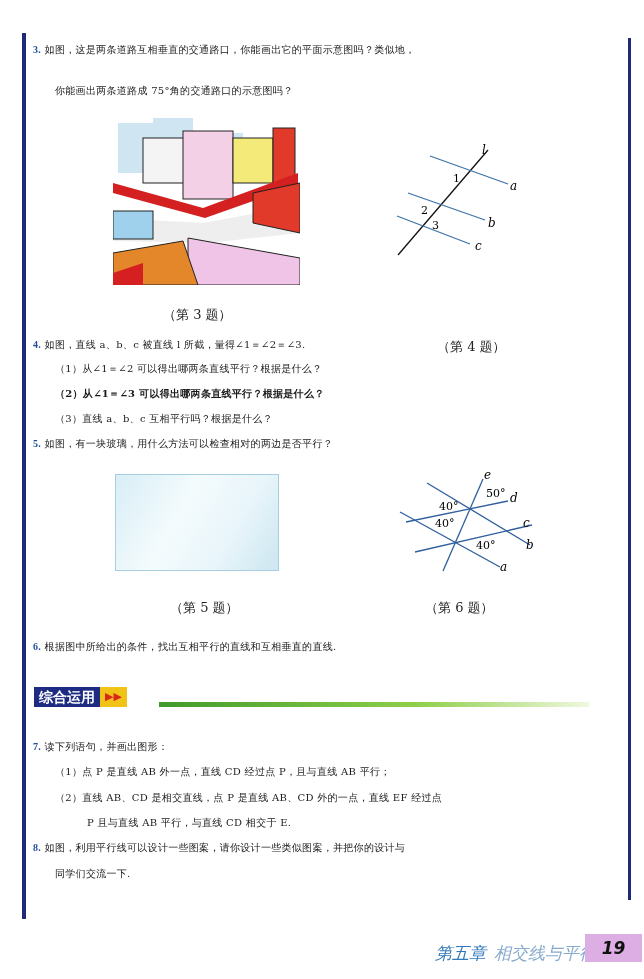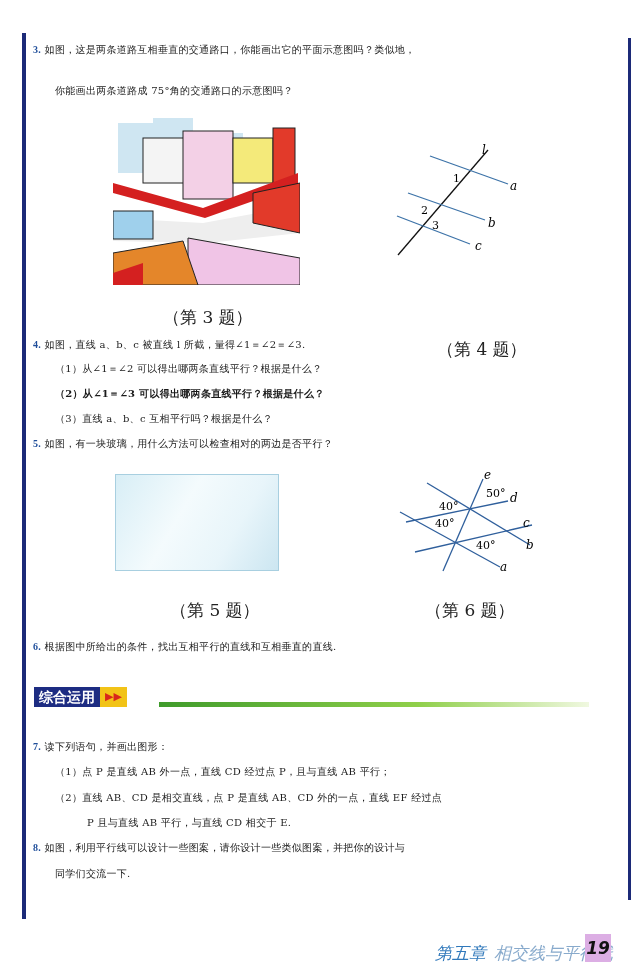--- a/index.html
+++ b/index.html
@@ -2,28 +2,28 @@
 <html><head>
 <meta charset="utf-8">
 <style>
   html,body{margin:0;padding:0;}
   body{width:644px;height:979px;background:#fff;position:relative;overflow:hidden;
        font-family:"DejaVu Serif","Liberation Serif",serif;color:#1a1a1a;}
   .bar-left{position:absolute;left:22px;top:33px;width:4px;height:886px;background:#1c2a78;}
   .bar-right{position:absolute;left:628px;top:38px;width:3px;height:862px;background:#1c2a78;}
   .line{position:absolute;font-size:10px;line-height:20px;white-space:nowrap;letter-spacing:0.3px;}
   .num{color:#1f4e9a;font-family:"Liberation Serif",serif;font-weight:bold;}
-  .cap{position:absolute;font-size:17px;color:#222;}
+  .cap{position:absolute;font-size:13px;color:#222;}
   .section{position:absolute;left:34px;top:687px;height:20px;display:flex;align-items:flex-start;}
   .sec-label{background:#1d2c82;color:#fff;font-family:"DejaVu Sans",sans-serif;font-size:14px;font-weight:bold;padding:0 5px;height:20px;line-height:20px;}
   .sec-arrows{background:#f2c317;color:#d8261b;font-size:11px;height:20px;line-height:20px;padding:0 5px;}
   .sec-rule{position:absolute;left:159px;top:702px;width:430px;height:5px;background:linear-gradient(90deg,#3f9b2b,#8fcf4a 60%,#f0f8e0);}
   .footer{position:absolute;top:942px;left:435px;font-family:"DejaVu Sans",sans-serif;font-size:17px;color:#2f78bb;font-style:italic;}
   .footer .sub{color:#88aacc;margin-left:8px;}
-  .pageno{position:absolute;left:585px;top:934px;width:26px;height:28px;background:#dcaee4;color:#111;font-family:"DejaVu Sans",sans-serif;font-weight:bold;font-style:italic;font-size:17px;text-align:center;line-height:28px;}
+  .pageno{position:absolute;left:585px;top:934px;width:57px;height:28px;background:#dcaee4;color:#111;font-family:"DejaVu Sans",sans-serif;font-weight:bold;font-style:italic;font-size:17px;text-align:center;line-height:28px;}
 </style>
 </head>
 <body>
 
 <div class="bar-left"></div>
 <div class="bar-right"></div>
 
 <div class="line" style="left:33px;top:40px;"><span class="num">3.</span> <span>如图，这是两条道路互相垂直的交通路口，你能画出它的平面示意图吗？类似地，</span></div>
 <div class="line" style="left:55px;top:81px;">你能画出两条道路成 75°角的交通路口的示意图吗？</div>
 

